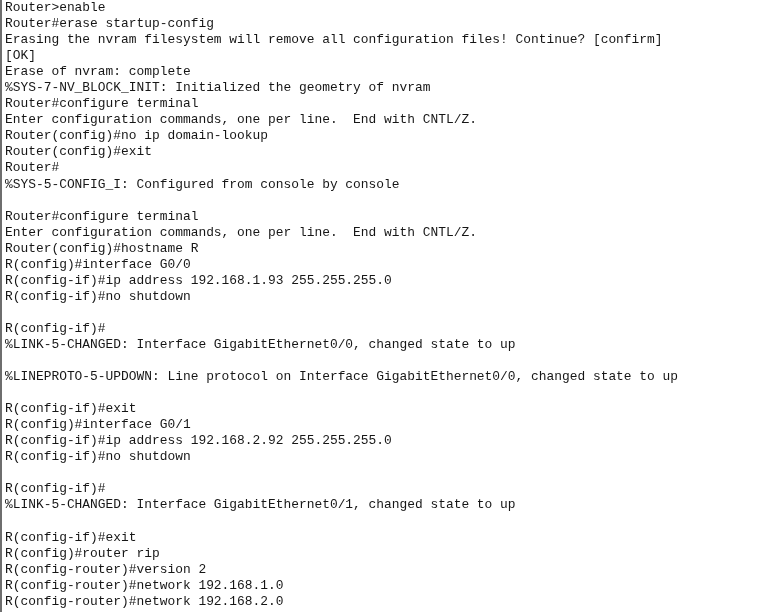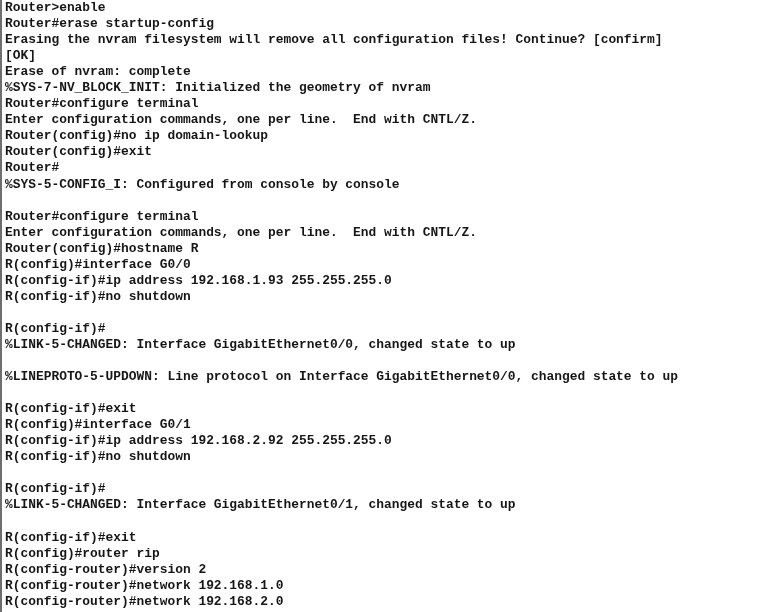--- a/index.html
+++ b/index.html
@@ -37,21 +37,20 @@
     color: #161616;
     white-space: pre;
     letter-spacing: 0px;
     -webkit-font-smoothing: none;
   }
   .console-line {
     display: block;
     height: 16.05px;
     white-space: pre;
     min-height: 16.05px;
-    font-weight: bold;
   }
 </style>
 </head>
 <body>
 
 <div id="terminal">
   <div id="left-border"></div>
   <pre id="console-output"><span class="console-line">Router&gt;enable</span><span class="console-line">Router#erase startup-config</span><span class="console-line">Erasing the nvram filesystem will remove all configuration files! Continue? [confirm]</span><span class="console-line">[OK]</span><span class="console-line">Erase of nvram: complete</span><span class="console-line">%SYS-7-NV_BLOCK_INIT: Initialized the geometry of nvram</span><span class="console-line">Router#configure terminal</span><span class="console-line">Enter configuration commands, one per line.  End with CNTL/Z.</span><span class="console-line">Router(config)#no ip domain-lookup</span><span class="console-line">Router(config)#exit</span><span class="console-line">Router#</span><span class="console-line">%SYS-5-CONFIG_I: Configured from console by console</span><span class="console-line"></span><span class="console-line">Router#configure terminal</span><span class="console-line">Enter configuration commands, one per line.  End with CNTL/Z.</span><span class="console-line">Router(config)#hostname R</span><span class="console-line">R(config)#interface G0/0</span><span class="console-line">R(config-if)#ip address 192.168.1.93 255.255.255.0</span><span class="console-line">R(config-if)#no shutdown</span><span class="console-line"></span><span class="console-line">R(config-if)#</span><span class="console-line">%LINK-5-CHANGED: Interface GigabitEthernet0/0, changed state to up</span><span class="console-line"></span><span class="console-line">%LINEPROTO-5-UPDOWN: Line protocol on Interface GigabitEthernet0/0, changed state to up</span><span class="console-line"></span><span class="console-line">R(config-if)#exit</span><span class="console-line">R(config)#interface G0/1</span><span class="console-line">R(config-if)#ip address 192.168.2.92 255.255.255.0</span><span class="console-line">R(config-if)#no shutdown</span><span class="console-line"></span><span class="console-line">R(config-if)#</span><span class="console-line">%LINK-5-CHANGED: Interface GigabitEthernet0/1, changed state to up</span><span class="console-line"></span><span class="console-line">R(config-if)#exit</span><span class="console-line">R(config)#router rip</span><span class="console-line">R(config-router)#version 2</span><span class="console-line">R(config-router)#network 192.168.1.0</span><span class="console-line">R(config-router)#network 192.168.2.0</span></pre>
 </div>
 

